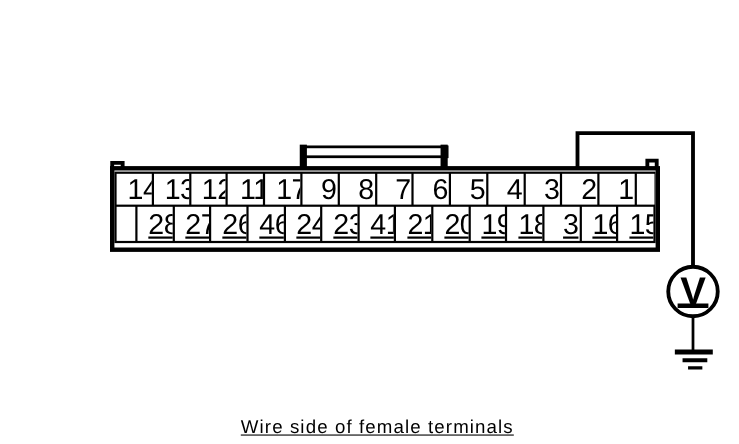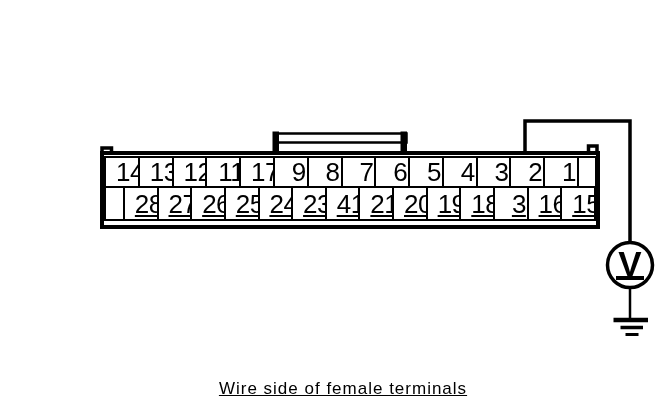--- a/index.html
+++ b/index.html
@@ -104,21 +104,21 @@
       <div class="pin-row bottom">
 
           <div class="pin-cell"></div>
 
           <div class="pin-cell">28</div>
 
           <div class="pin-cell">27</div>
 
           <div class="pin-cell">26</div>
 
-          <div class="pin-cell">25</div>
+          <div class="pin-cell">46</div>
 
           <div class="pin-cell">24</div>
 
           <div class="pin-cell">23</div>
 
           <div class="pin-cell">41</div>
 
           <div class="pin-cell">21</div>
 
           <div class="pin-cell">20</div>

